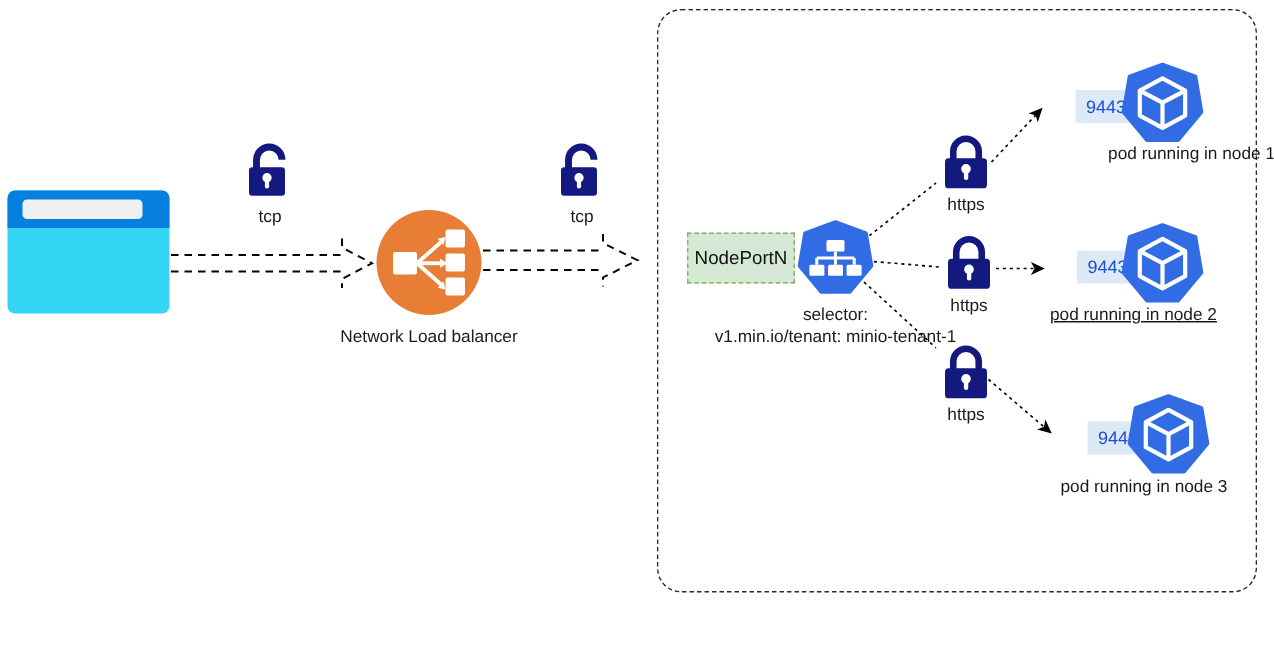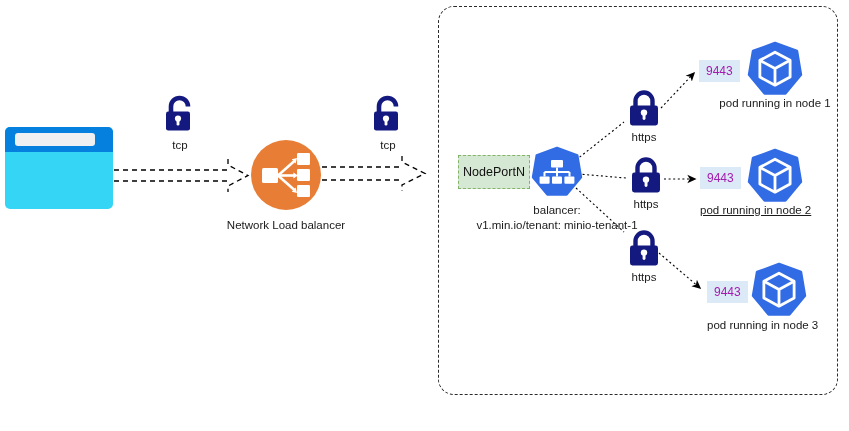--- a/index.html
+++ b/index.html
@@ -20,21 +20,21 @@
   #browser .url{position:absolute;left:10px;top:6px;width:80px;height:13px;background:#eff0f1;border-radius:3px;}
 
   
   #nodeport{left:430px;top:155px;width:72px;height:34px;background:#d5e8d4;
             border:1.5px dashed #82b366;box-sizing:border-box;
             display:flex;align-items:center;justify-content:center;
             font-size:12.5px;color:#111;margin-left:28px;}
 
   
   .port{height:22px;background:#dce9f7;display:flex;align-items:center;
-        justify-content:center;font-size:12px;color:#a21caf;padding:0 7px;}
+        justify-content:center;font-size:12px;color:#1d4ed8;padding:0 7px;margin-left:18px;}
 
   
   svg{display:block;overflow:visible;}
   #wires{position:absolute;left:0;top:0;width:849px;height:431px;pointer-events:none;}
 </style>
 </head>
 <body>
 
 <div class="abs" id="cluster"></div>
 
@@ -126,21 +126,21 @@
   <svg width="50" height="50" viewBox="0 0 50 50">
     <path d="M25 1 L45.3 8.4 L49 30.2 L34.6 47.6 L15.4 47.6 L1 30.2 L4.7 8.4 Z" fill="#326ce5" stroke="#326ce5" stroke-width="2.4" stroke-linejoin="round"></path>
     <rect x="19" y="13" width="12" height="7.6" rx="1" fill="#fff"></rect>
     <path d="M25 20.6 V25 M12.5 25 H37.5 M12.5 25 V29.5 M25 25 V29.5 M37.5 25 V29.5" stroke="#fff" stroke-width="2" fill="none"></path>
     <rect x="7.6" y="29.5" width="10" height="7.3" rx="1" fill="#fff"></rect>
     <rect x="20" y="29.5" width="10" height="7.3" rx="1" fill="#fff"></rect>
     <rect x="32.4" y="29.5" width="10" height="7.3" rx="1" fill="#fff"></rect>
   </svg>
 </div>
 <div class="abs lbl2" style="left:467px;top:203px;width:180px;">
-  <div>balancer:</div>
+  <div>selector:</div>
   <div>v1.min.io/tenant: minio-tenant-1</div>
 </div>
 
 <div class="abs" style="left:624px;top:88px;">
   <svg width="40" height="42" viewBox="0 0 40 42">
     <path d="M11.5 18 V13 A8.5 8.5 0 0 1 28.5 13 V18" fill="none" stroke="#13197e" stroke-width="4.4"></path>
     <rect x="6" y="17.5" width="28" height="20" rx="2.4" fill="#13197e"></rect>
     <circle cx="20" cy="24.6" r="3.2" fill="#fff"></circle>
     <rect x="18.6" y="25.2" width="2.9" height="6.8" rx="1.4" fill="#fff"></rect>
   </svg>
@@ -168,21 +168,21 @@
 </div>
 
 <div class="abs port" style="left:699px;top:60px;">9443</div>
 <div class="abs" style="left:748px;top:42px;">
   <svg width="54" height="54" viewBox="0 0 50 50">
     <path d="M25 1 L45.3 8.4 L49 30.2 L34.6 47.6 L15.4 47.6 L1 30.2 L4.7 8.4 Z" fill="#326ce5" stroke="#326ce5" stroke-width="2.4" stroke-linejoin="round"></path>
     <path d="M25 9.5 L39 17 V32.5 L25 40 L11 32.5 V17 Z" fill="none" stroke="#fff" stroke-width="2.6" stroke-linejoin="round"></path>
     <path d="M11 17 L25 24.5 L39 17 M25 24.5 V40" fill="none" stroke="#fff" stroke-width="2.6" stroke-linejoin="round"></path>
   </svg>
 </div>
-<div class="abs lbl" style="left:700px;top:96px;width:150px;text-align:center;">pod running in node 1</div>
+<div class="abs lbl" style="left:700px;top:96px;width:150px;text-align:right;">pod running in node 1</div>
 
 <div class="abs port" style="left:700px;top:167px;">9443</div>
 <div class="abs" style="left:748px;top:149px;">
   <svg width="54" height="54" viewBox="0 0 50 50">
     <path d="M25 1 L45.3 8.4 L49 30.2 L34.6 47.6 L15.4 47.6 L1 30.2 L4.7 8.4 Z" fill="#326ce5" stroke="#326ce5" stroke-width="2.4" stroke-linejoin="round"></path>
     <path d="M25 9.5 L39 17 V32.5 L25 40 L11 32.5 V17 Z" fill="none" stroke="#fff" stroke-width="2.6" stroke-linejoin="round"></path>
     <path d="M11 17 L25 24.5 L39 17 M25 24.5 V40" fill="none" stroke="#fff" stroke-width="2.6" stroke-linejoin="round"></path>
   </svg>
 </div>
 <div class="abs lbl" style="left:700px;top:203px;width:150px;text-align:left;text-decoration:underline;">pod running in node 2</div>

